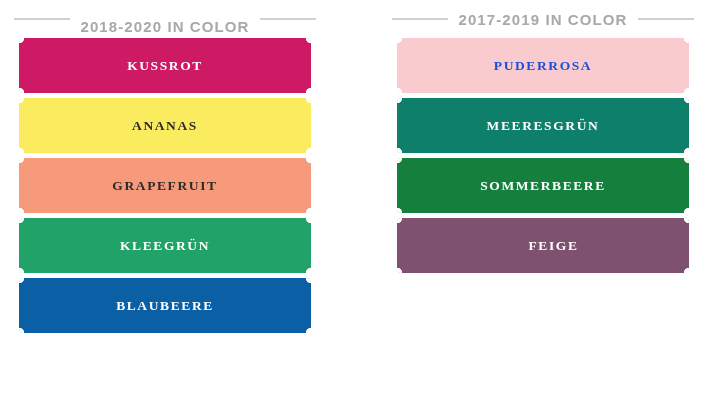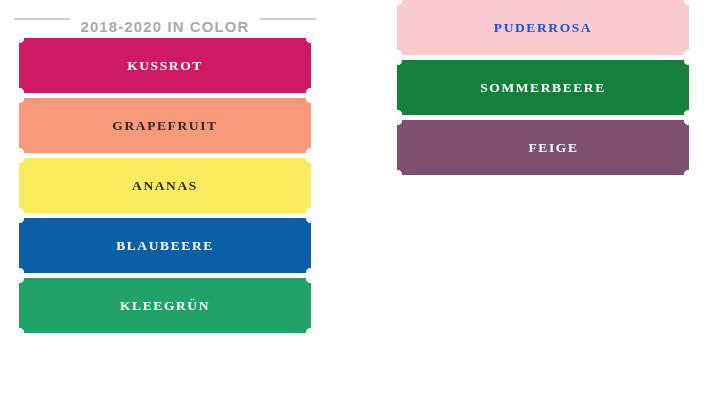--- a/index.html
+++ b/index.html
@@ -109,39 +109,47 @@
     <div class="column">
       <div class="col-header">
         <span class="rule" style="background: rgb(207, 207, 207);"></span>
         <span class="col-title" style="color: rgb(168, 168, 168); margin-top: 15px;">2018-2020 IN COLOR</span>
         <span class="rule" style="background: rgb(207, 207, 207);"></span>
       </div>
       <div class="ticket-list">
         <div class="ticket" style="background: rgb(206, 26, 100);">
           <span class="ticket-label" style="color: rgb(255, 255, 255);">KUSSROT</span>
         </div>
+        <div class="ticket" style="background: rgb(250, 236, 94);">
+          <span class="ticket-label" style="color: rgb(46, 42, 40);">ANANAS</span>
+        </div>
         <div class="ticket" style="background: rgb(247, 153, 123);">
           <span class="ticket-label" style="color: rgb(46, 42, 40);">GRAPEFRUIT</span>
         </div>
-        <div class="ticket" style="background: rgb(250, 236, 94);">
-          <span class="ticket-label" style="color: rgb(46, 42, 40);">ANANAS</span>
+        <div class="ticket" style="background: rgb(32, 162, 104);">
+          <span class="ticket-label" style="color: rgb(255, 255, 255);">KLEEGRÜN</span>
         </div>
         <div class="ticket" style="background: rgb(11, 95, 165);">
           <span class="ticket-label" style="color: rgb(255, 255, 255);">BLAUBEERE</span>
-        </div>
-        <div class="ticket" style="background: rgb(32, 162, 104);">
-          <span class="ticket-label" style="color: rgb(255, 255, 255);">KLEEGRÜN</span>
         </div>
       </div>
     </div>
 
     <div class="column">
+      <div class="col-header">
+        <span class="rule" style="background: rgb(207, 207, 207);"></span>
+        <span class="col-title" style="color: rgb(168, 168, 168);">2017-2019 IN COLOR</span>
+        <span class="rule" style="background: rgb(207, 207, 207);"></span>
+      </div>
       <div class="ticket-list">
         <div class="ticket" style="background: rgb(250, 203, 206);">
           <span class="ticket-label" style="color: #1d4ed8;">PUDERROSA</span>
+        </div>
+        <div class="ticket" style="background: rgb(13, 127, 107);">
+          <span class="ticket-label" style="color: rgb(255, 255, 255);">MEERESGRÜN</span>
         </div>
         <div class="ticket" style="background: #15803d;">
           <span class="ticket-label" style="color: rgb(255, 255, 255);">SOMMERBEERE</span>
         </div>
         <div class="ticket" style="background: rgb(126, 81, 113);">
           <span class="ticket-label" style="color: rgb(255, 255, 255); margin-left: 21px;">FEIGE</span>
         </div>
       </div>
     </div>
 

